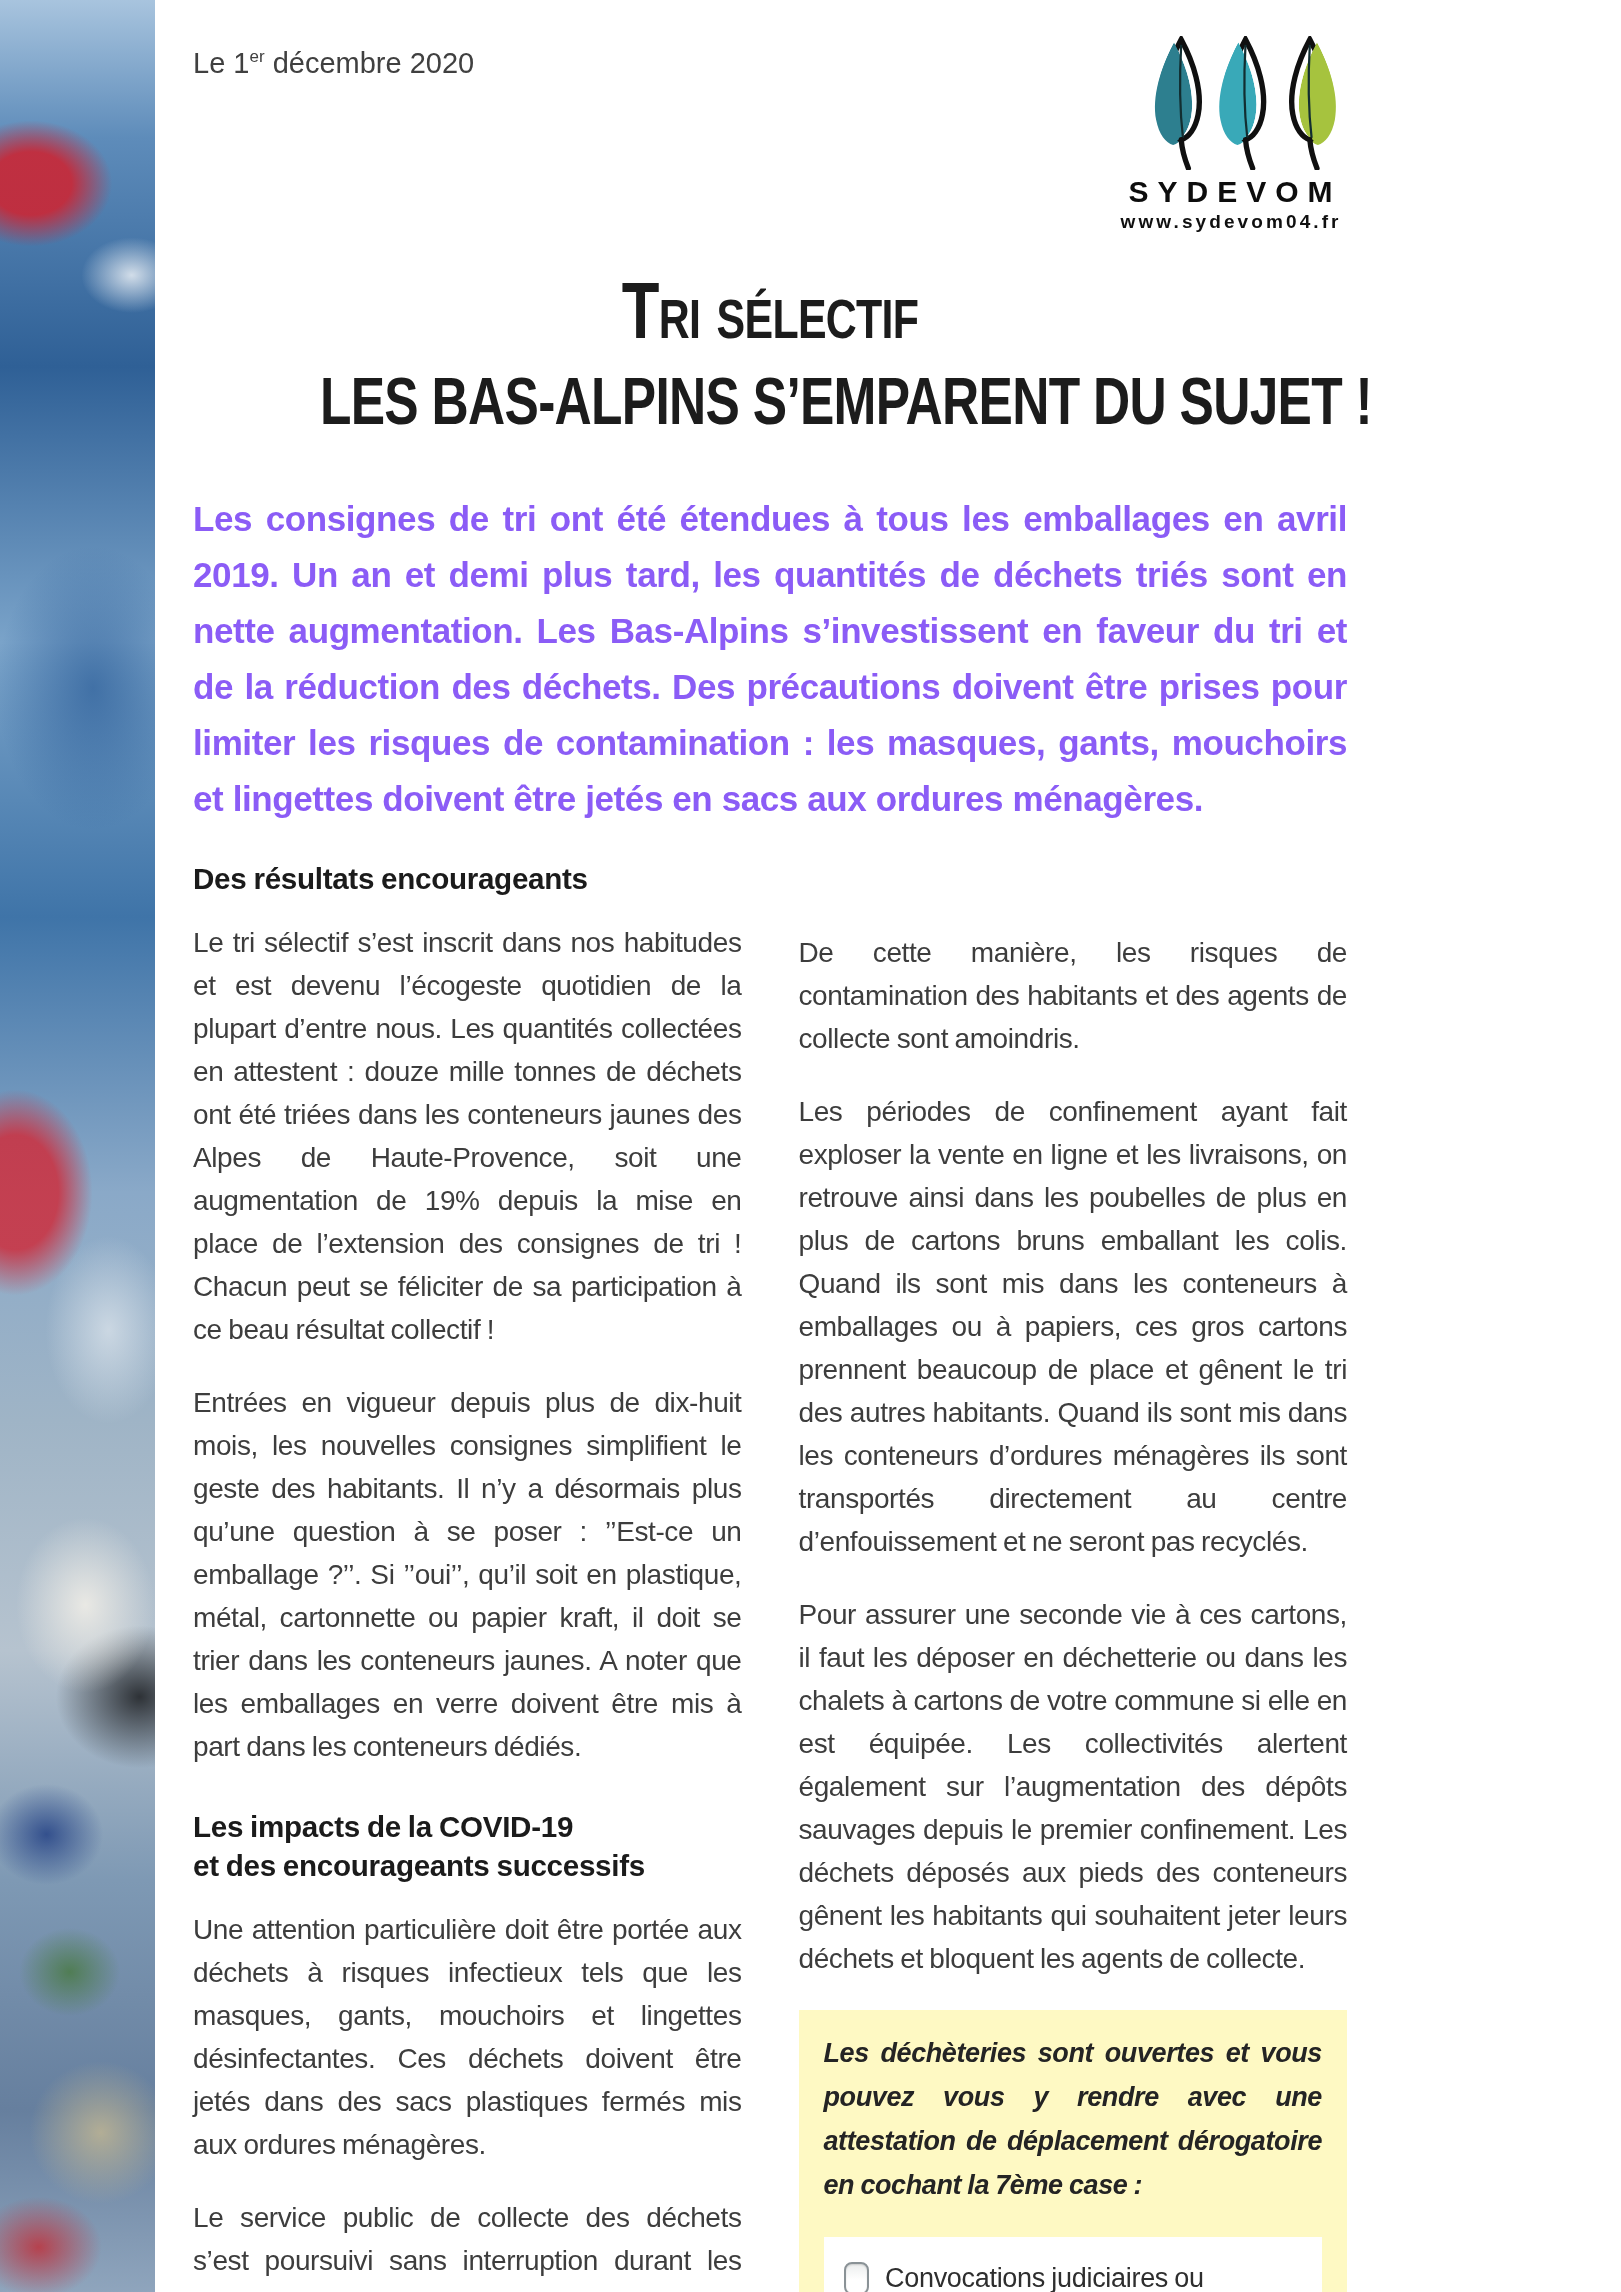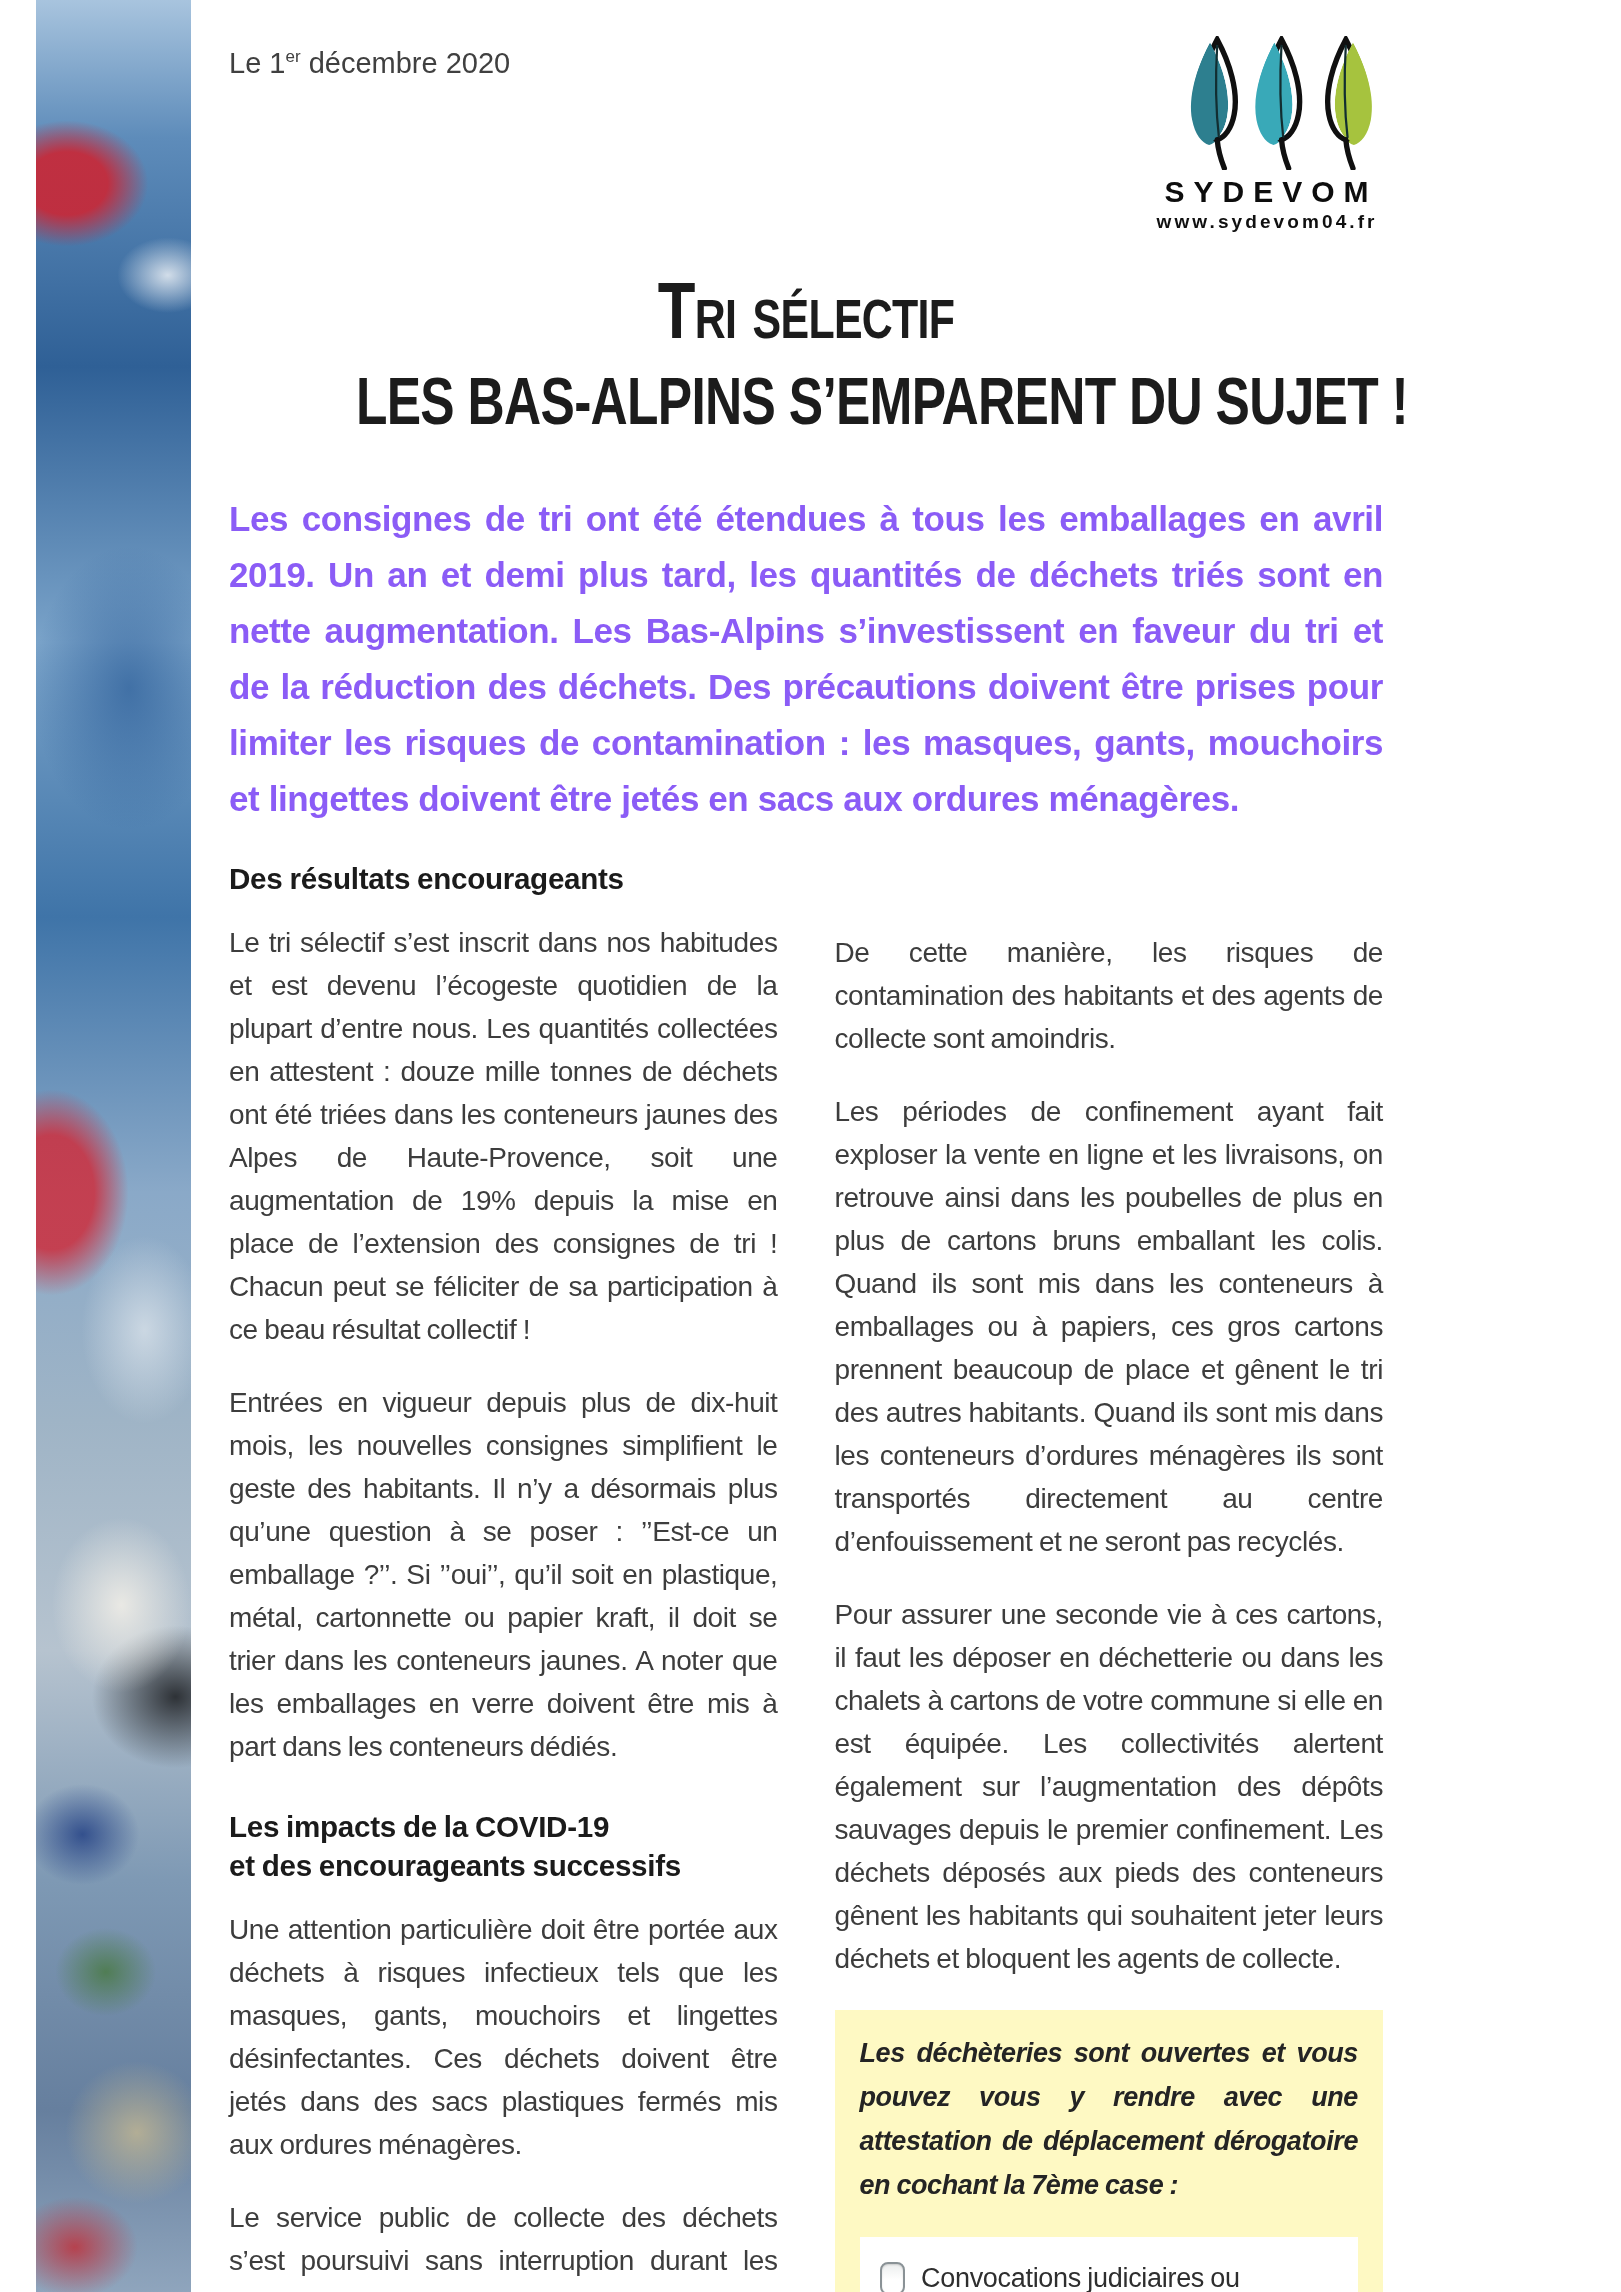--- a/index.html
+++ b/index.html
@@ -3,21 +3,20 @@
 <meta charset="utf-8">
 <style>
   html,body{margin:0;padding:0;background:#ffffff;}
   .page{
     position:relative;
     width:1405px;height:2293px;
     background:#ffffff;
     font-family:"Liberation Sans","DejaVu Sans",sans-serif;
     color:#3d3d3d;
     overflow:hidden;
-    margin-left:36px;
   }
   
   .photo-strip{
     position:absolute;left:0;top:0;width:155px;height:2293px;
     background:
       radial-gradient(ellipse 116px 90px at 20% 8%, rgba(200,40,55,0.92) 35%, rgba(200,40,55,0) 70%),
       radial-gradient(ellipse 72px 54px at 85% 12%, rgba(235,240,245,0.85), transparent 70%),
       radial-gradient(ellipse 134px 197px at 60% 30%, rgba(40,90,150,0.65), transparent 72%),
       radial-gradient(ellipse 107px 143px at 10% 52%, rgba(205,45,60,0.85) 40%, transparent 72%),
       radial-gradient(ellipse 90px 134px at 70% 58%, rgba(225,232,238,0.7), transparent 70%),

